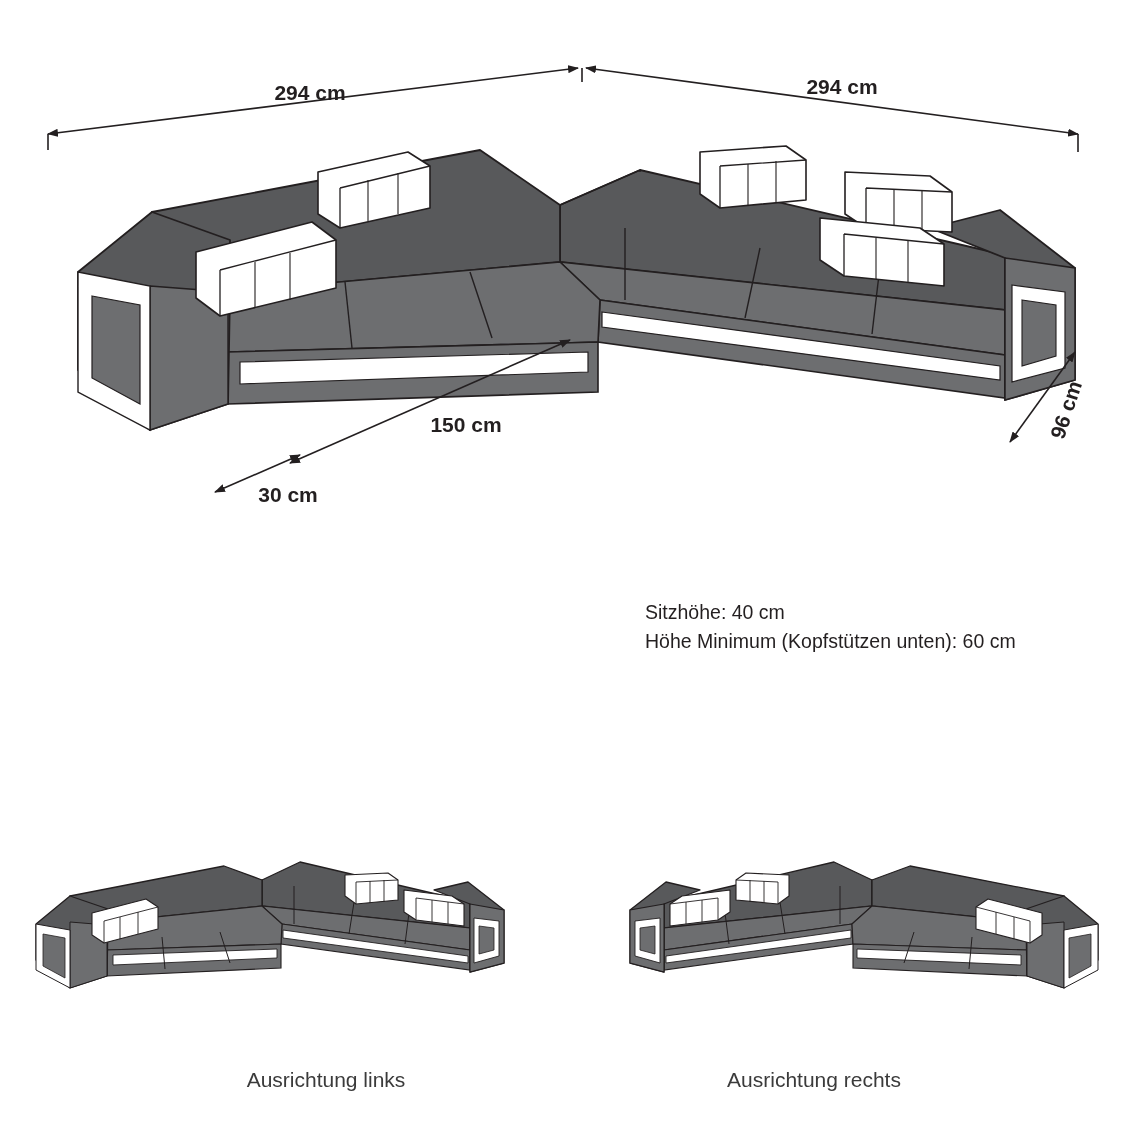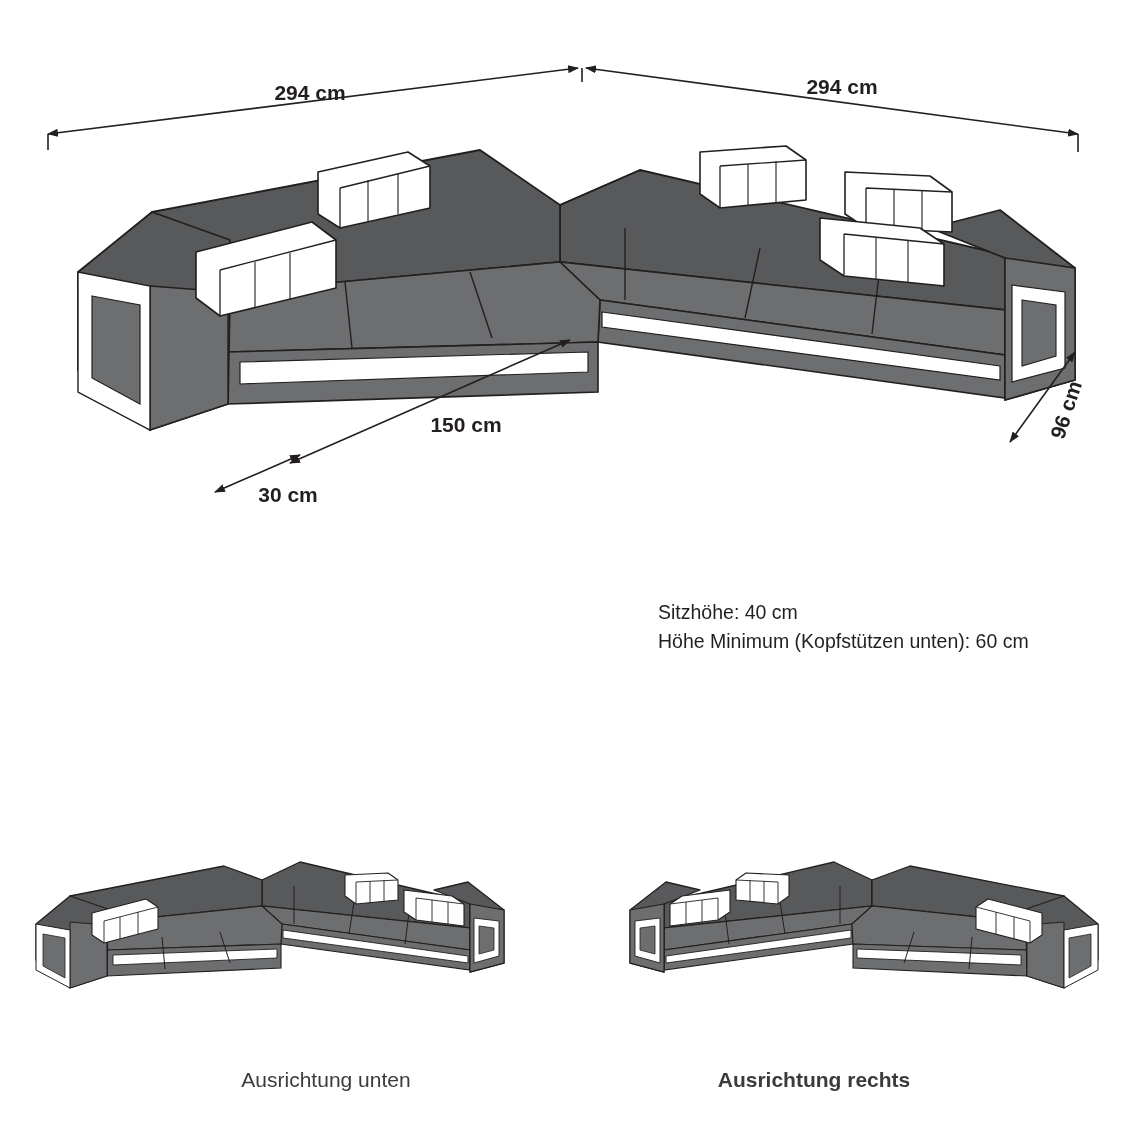--- a/index.html
+++ b/index.html
@@ -33,40 +33,38 @@
     fill: #231f20;
   }
   .spec-block {
     position: absolute;
     left: 645px;
     top: 598px;
     width: 470px;
     font-size: 19.5px;
     line-height: 28.5px;
     color: #231f20;
-    margin-left: 13px;
   }
   .spec-line {
     white-space: nowrap;
   }
   .variant-caption {
     position: absolute;
     font-size: 21px;
     color: #3b3b3b;
     text-align: center;
     width: 300px;
   }
   .caption-left {
     left: 176px;
     top: 1068px;
   }
   .caption-right {
     left: 664px;
     top: 1068px;
-    font-weight: bold;
   }
 </style>
 </head>
 <body>
 
 <div class="stage">
 
   <svg class="diagram" viewBox="0 0 1134 1134">
     <defs>
       <marker id="arrEnd" markerWidth="11" markerHeight="8" refX="10" refY="4" orient="auto" markerUnits="userSpaceOnUse">
@@ -222,16 +220,16 @@
       <path d="M730,890 L682,896 L670,904 L670,926 L718,920 L730,912 Z" fill="#ffffff" stroke="#231f20" stroke-width="1.1" stroke-linejoin="round"></path>
       <path d="M718,898 L670,904 M718,898 L718,920 M702,900 L702,922 M686,902 L686,924" stroke="#231f20" stroke-width="0.9" fill="none"></path>
     </g>
   </svg>
 
   <div class="spec-block">
     <div class="spec-line">Sitzhöhe: 40 cm</div>
     <div class="spec-line">Höhe Minimum (Kopfstützen unten): 60 cm</div>
   </div>
 
-  <div class="variant-caption caption-left">Ausrichtung unten</div>
+  <div class="variant-caption caption-left">Ausrichtung links</div>
   <div class="variant-caption caption-right">Ausrichtung rechts</div>
 
 </div>
 
 </body></html>

